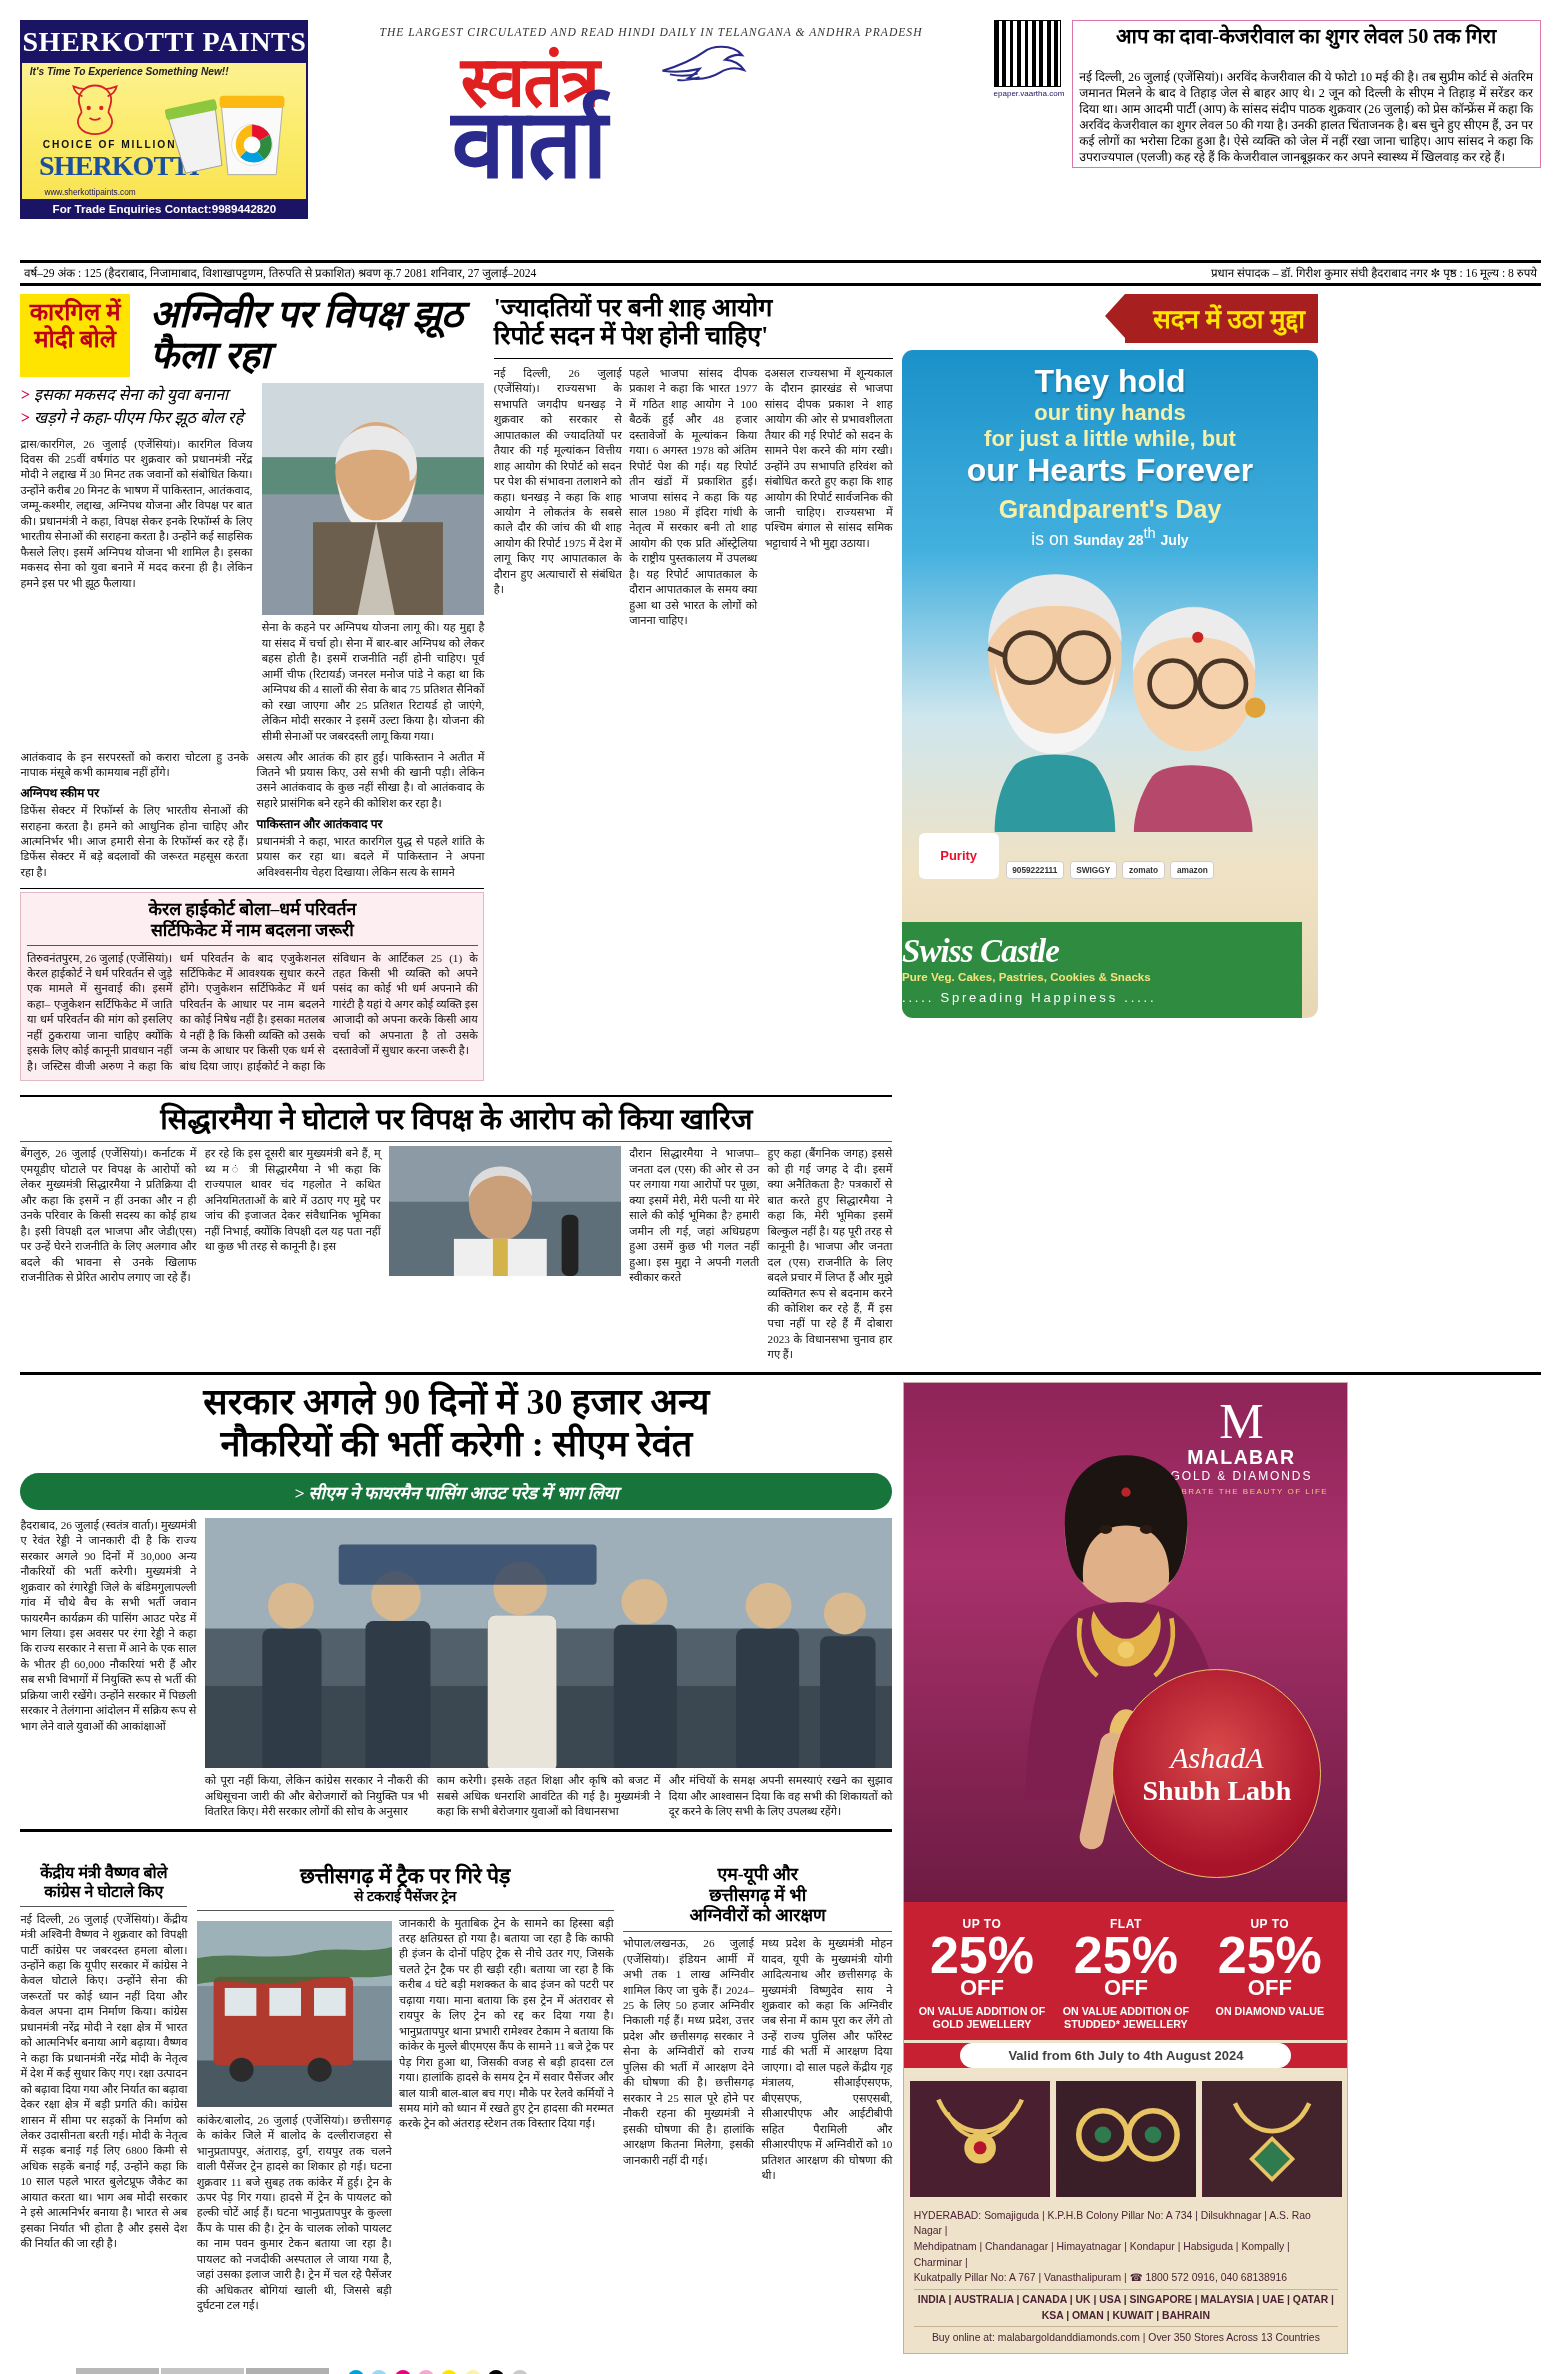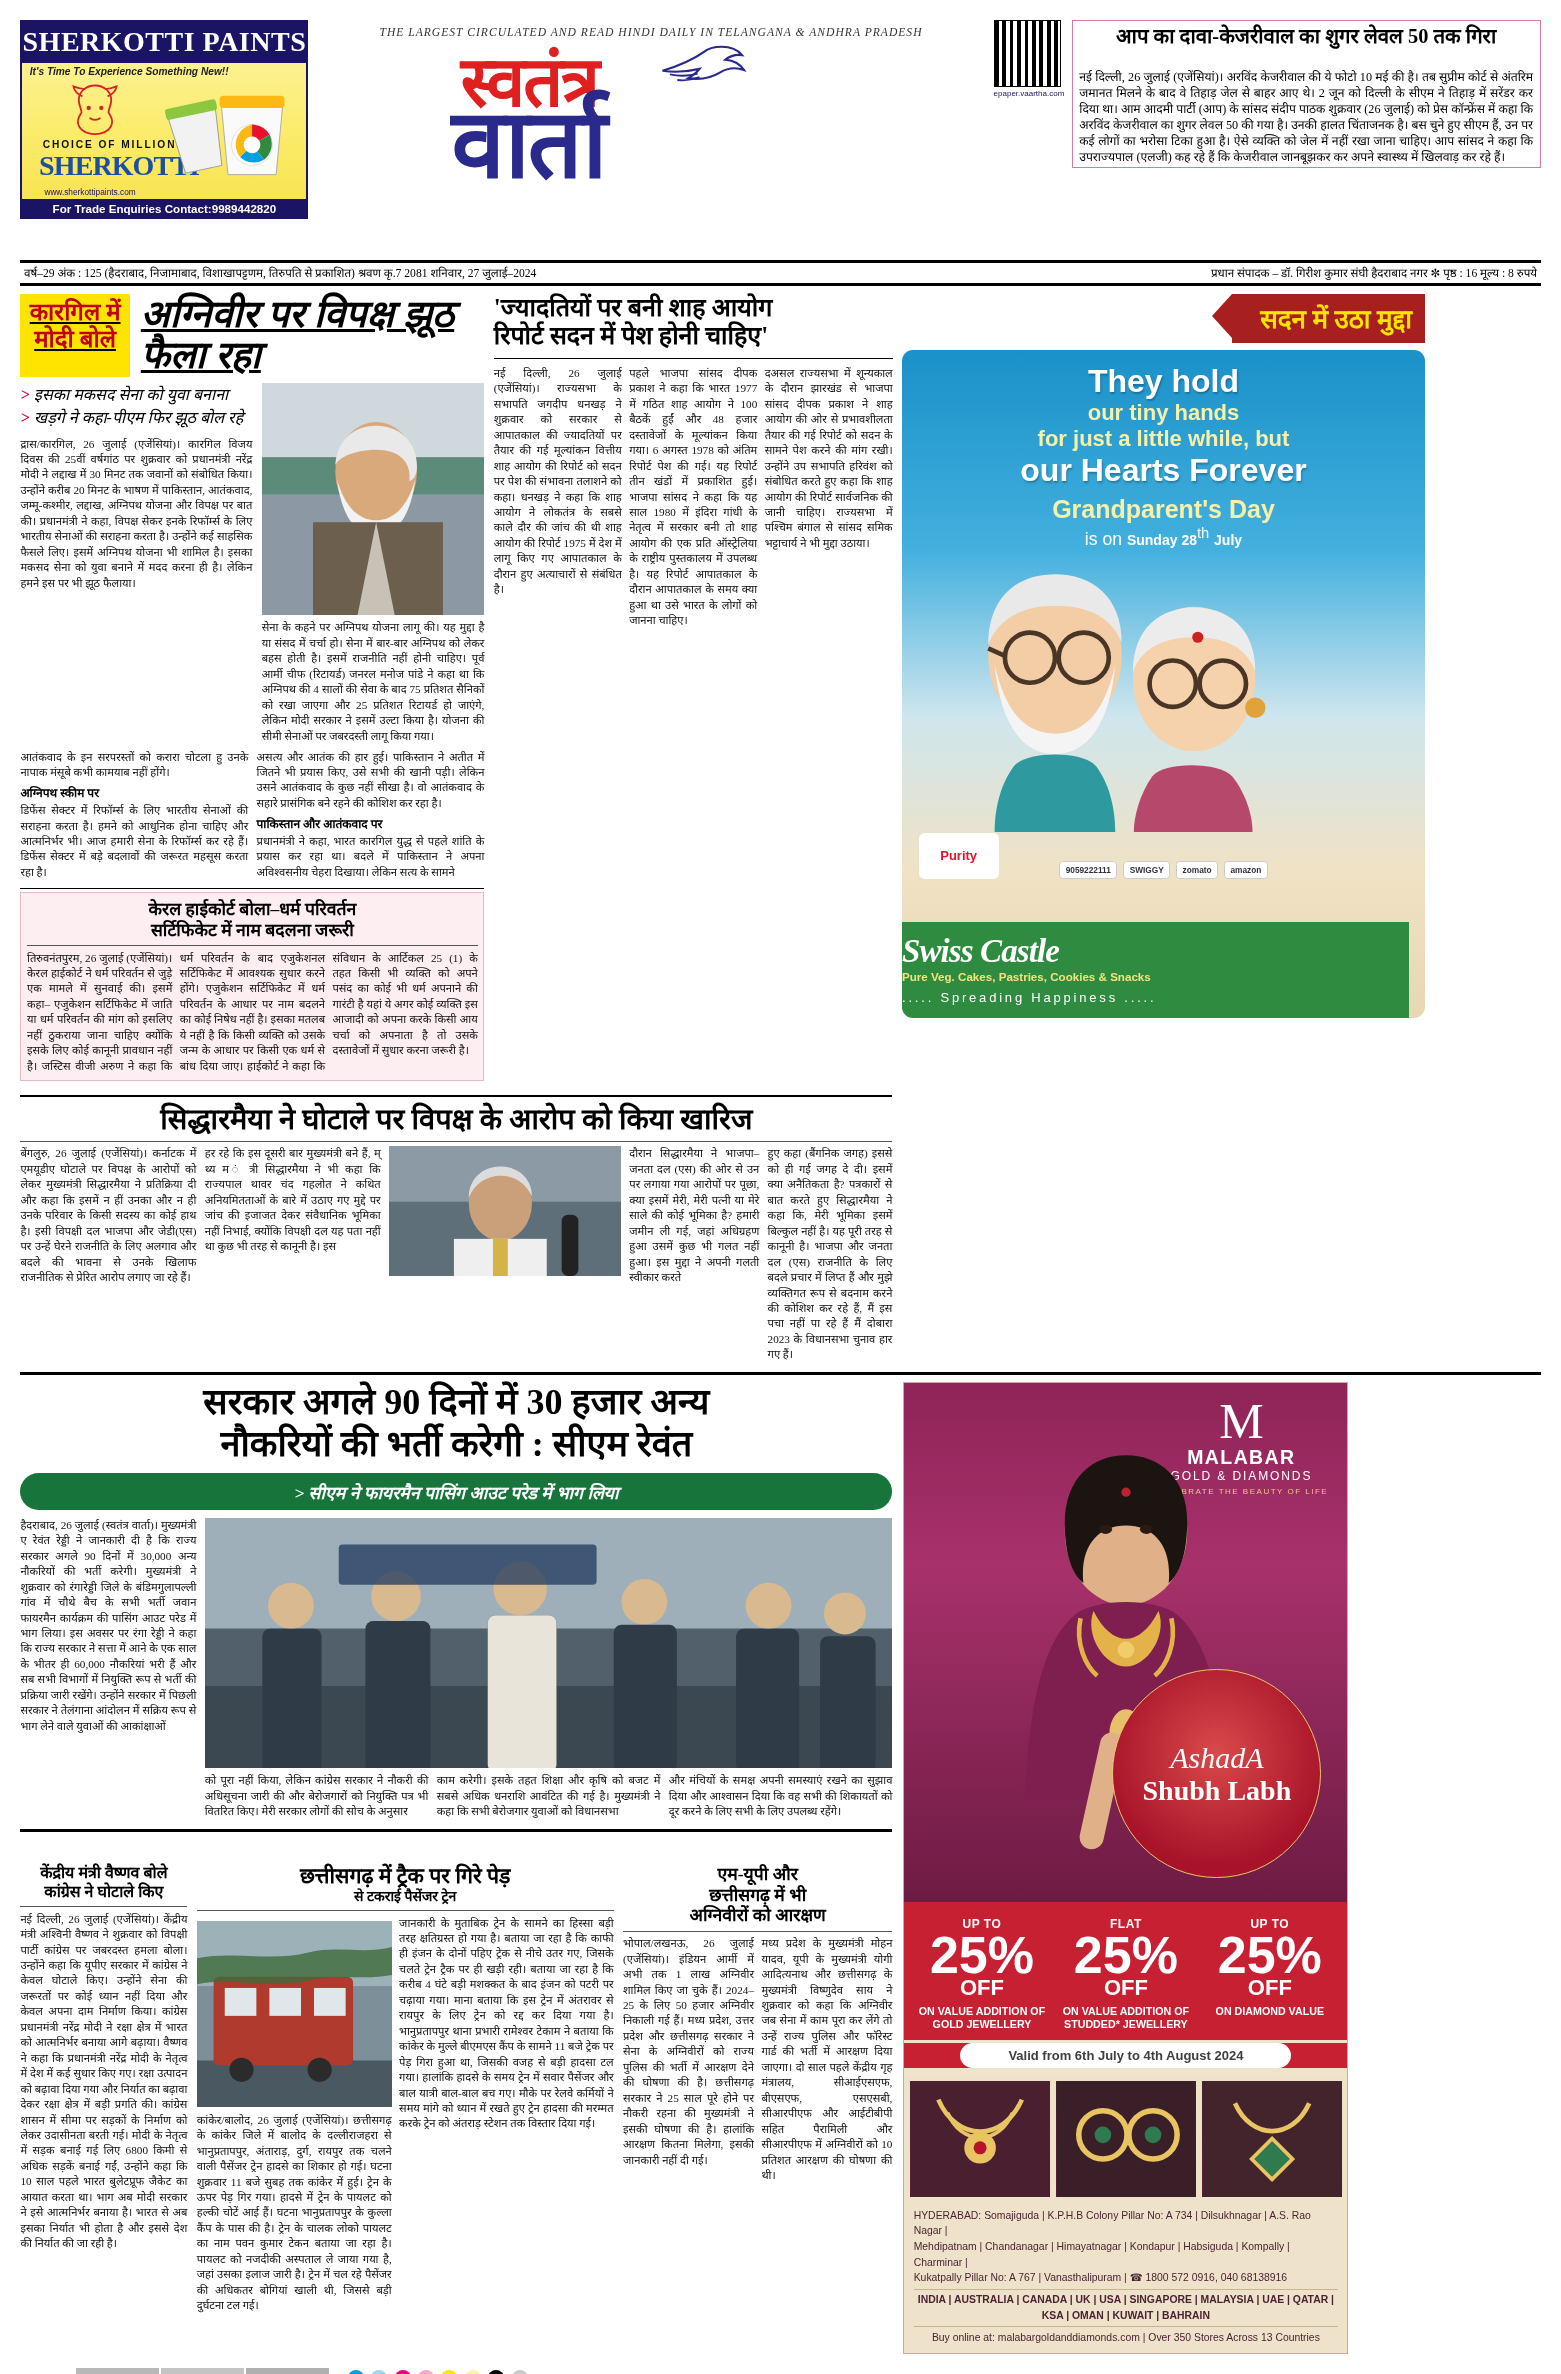--- a/index.html
+++ b/index.html
@@ -57,23 +57,23 @@
   
   .pubbar { display:flex; justify-content:space-between; align-items:center; padding: 1.9px 24px 3.7px;
     font-size:11.6px; font-family:"Liberation Serif",serif; }
   .rule { height:2.8px; background:#000; margin:0 20.4px; }
 
   
   .content { padding: 7.4px 20.4px 0; }
   .band1 { display:flex; gap:9.3px; }
   .col-left { width: 464px; flex:0 0 auto; }
   .col-mid  { width: 399px; flex:0 0 auto; }
-  .col-right{ width: 523px; flex:0 0 auto; }
-
-  .hdr-row { display:flex; align-items:stretch; gap:11px;text-decoration:underline; }
+  .col-right{ width: 416px; flex:0 0 auto; }
+
+  .hdr-row { display:flex; align-items:stretch; gap:20px; }
   .yellow-kicker { background:#ffe400; color:#c0001a; font-weight:bold; font-size:24px;
     line-height:1.12; padding:5.6px 9.3px; text-align:center; font-family:"Liberation Serif",serif; flex:0 0 auto;}
   .main-head { font-size:38px; font-weight:bold; font-family:"Liberation Serif",serif;
     line-height:1.1; color:#000; font-style:italic; }
   .bullets { margin-top:5.6px; }
   .bullets div { font-size:16px; font-style:italic; font-family:"Liberation Serif",serif; line-height:1.45; }
   .bullets .arw { color:#d1003c; font-weight:bold; margin-right:4.6px; }
 
   .photo { background:linear-gradient(160deg,#8d9aa6,#5e6f7d 40%,#3d4a55); position:relative; overflow:hidden; }
   .photo-modi { width:100%; height:232px; margin-top:5.6px;

